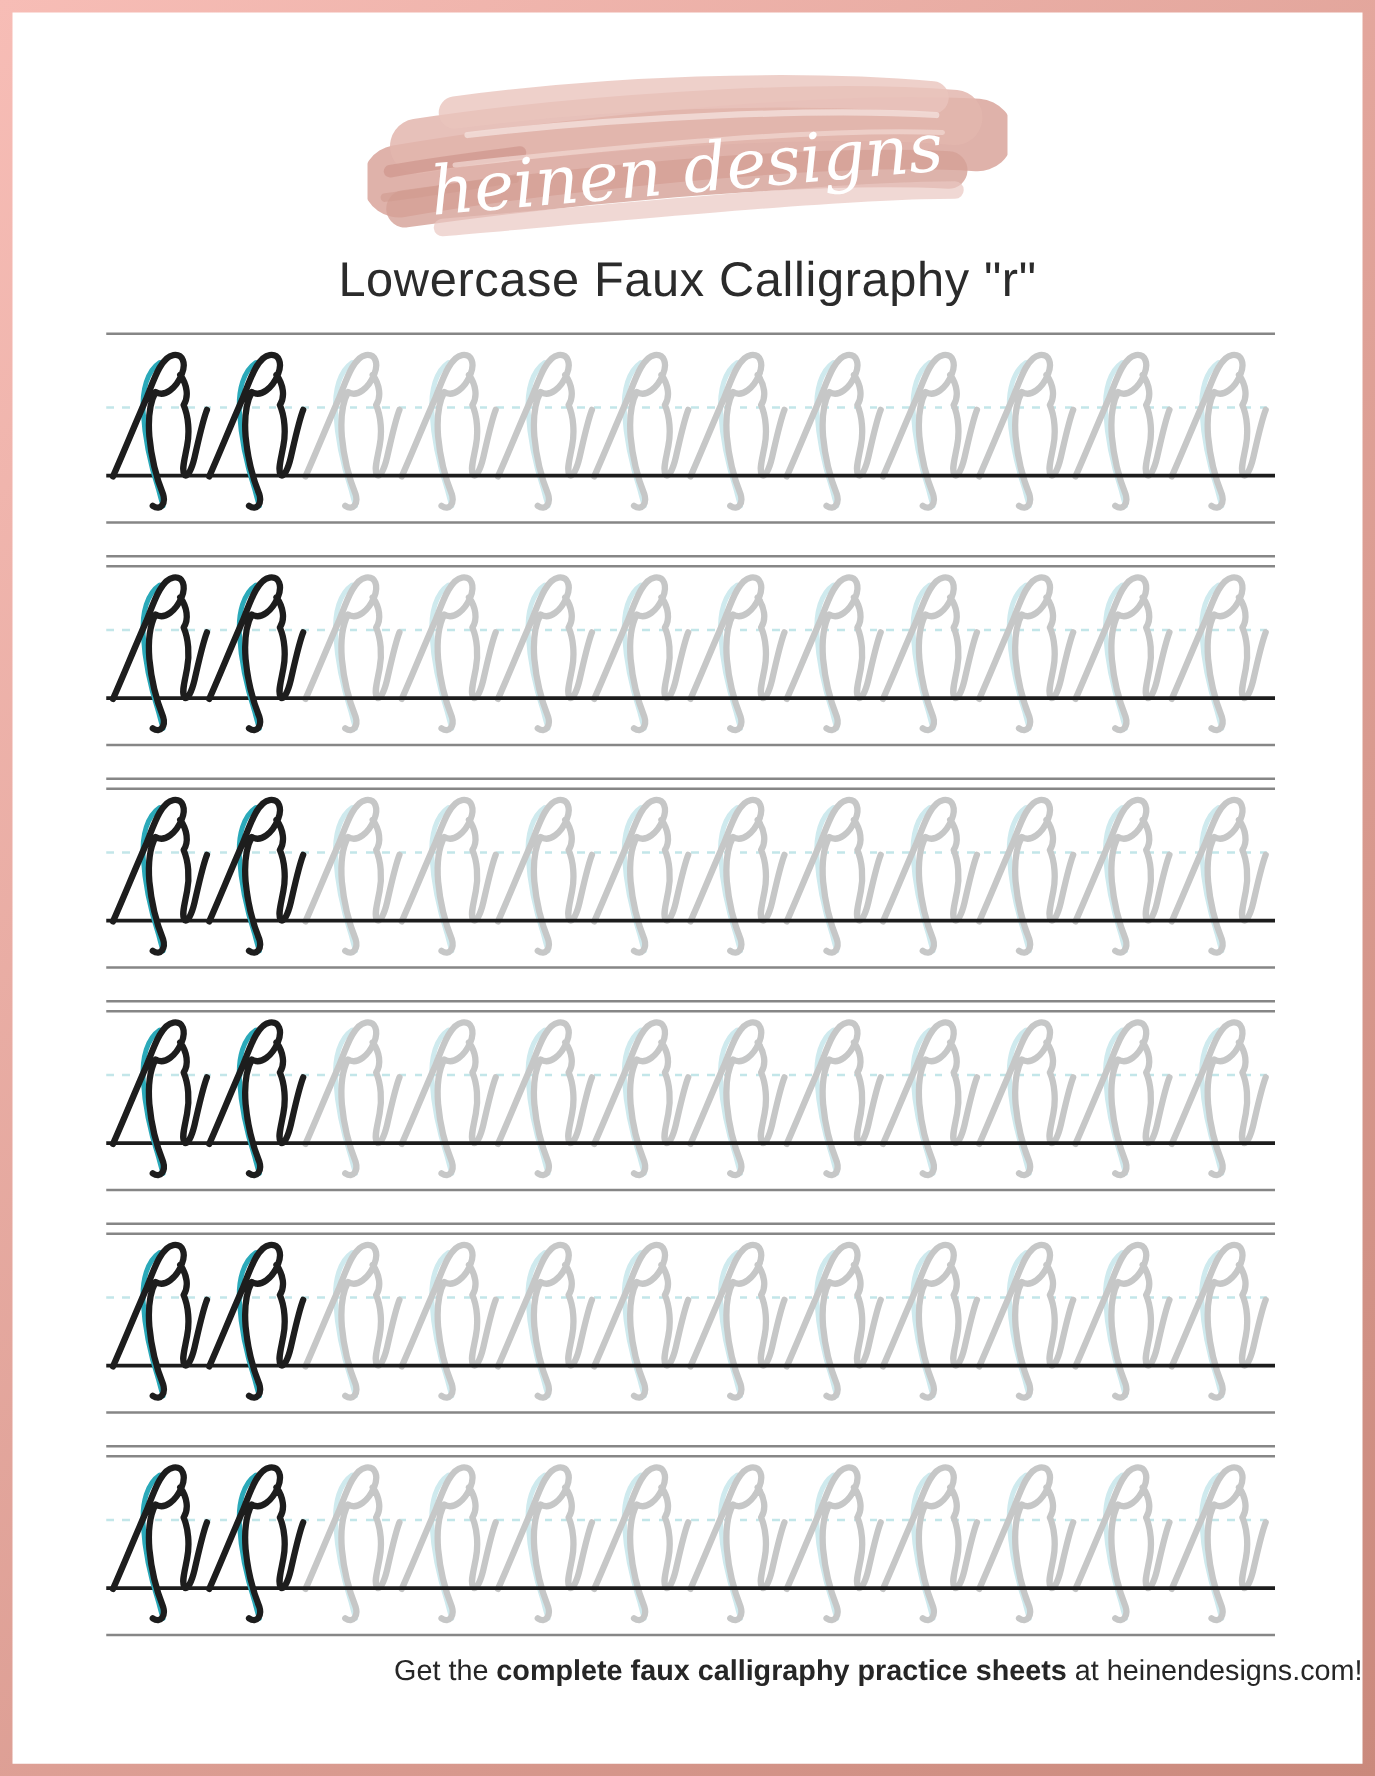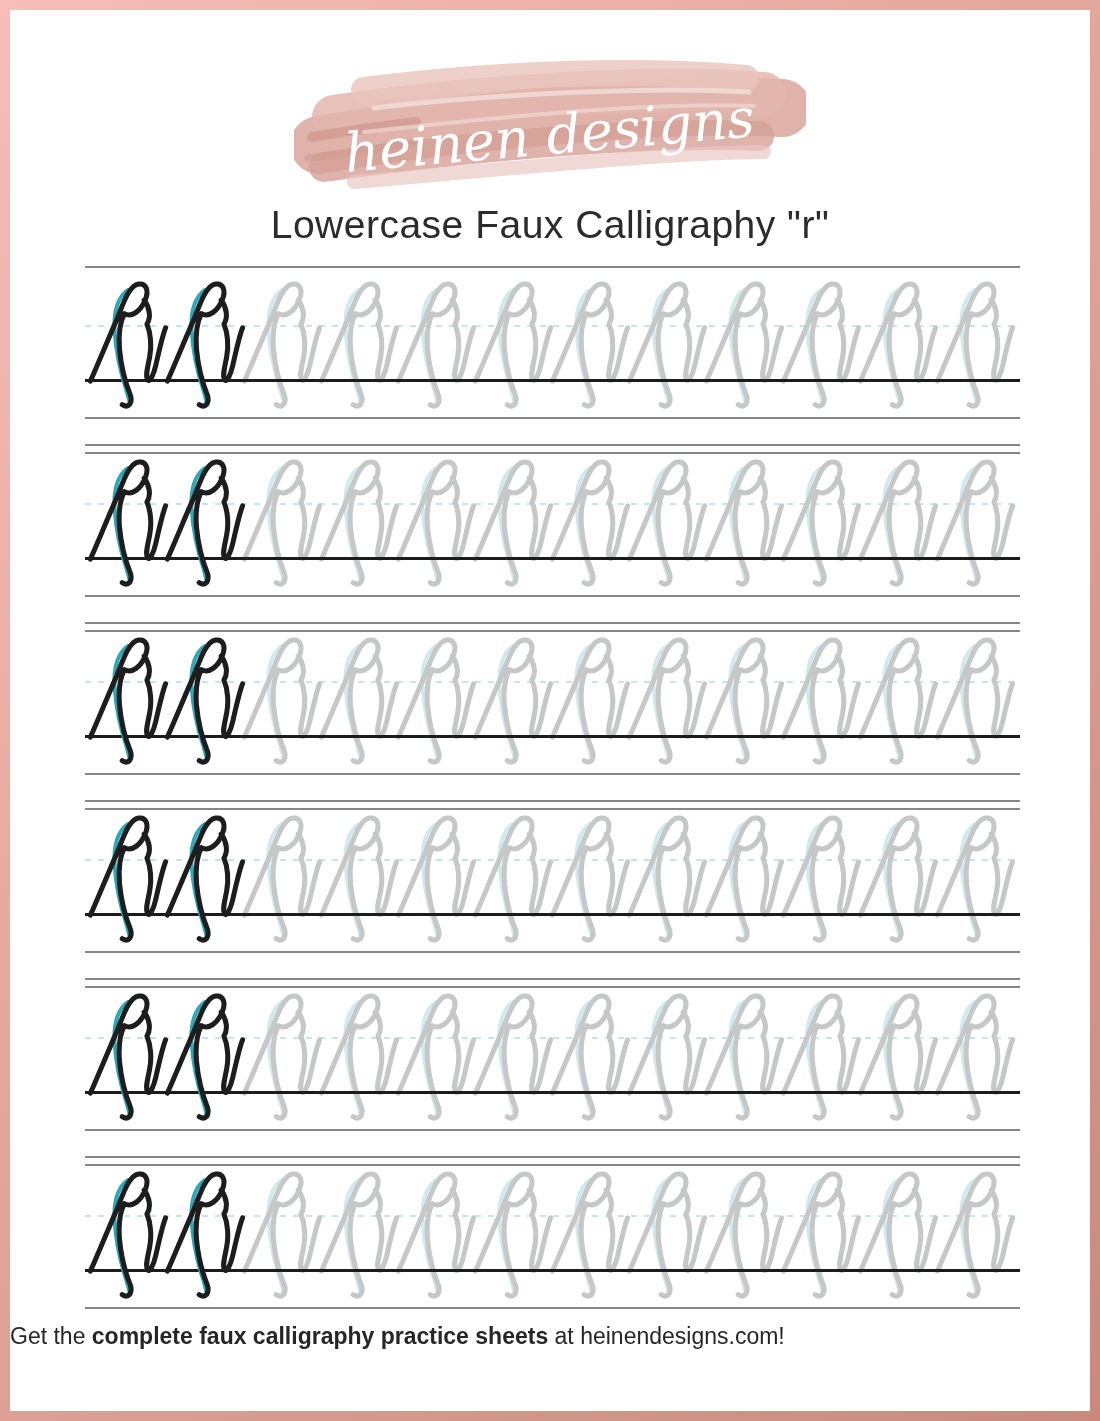--- a/index.html
+++ b/index.html
@@ -41,21 +41,21 @@
     position:absolute;top:59px;left:0;right:0;height:2px;z-index:0;
     background:repeating-linear-gradient(90deg, var(--c-mid,#c3e6e9) 0 6px, transparent 6px 13px);
   }
   .baseline{position:absolute;top:113px;left:0;right:0;height:3px;background:var(--c-base,#1c1c1c);z-index:2;}
   .letters{position:absolute;top:12px;left:2px;display:flex;}
   .glyph{width:88px;height:136px;margin-right:-11px;flex:none;position:relative;}
   .glyph.dark{z-index:3; --mc:var(--c-example,#1d1d1d); --ac:var(--c-example-accent,#2ba9b9);}
   .glyph.faded{z-index:1; --mc:var(--c-trace,#c6c7c7); --ac:var(--c-trace-accent,#cfeaee);}
   
   .footer{
-    text-align:left;margin-top:14px;font-size:23px;color:#262626;white-space:pre-wrap;
+    text-align:right;margin-top:14px;font-size:23px;color:#262626;white-space:pre-wrap;
   }
   .footer b{font-weight:bold;}
   .hidden-defs{position:absolute;width:0;height:0;overflow:hidden;}
 </style>
 </head>
 <body>
 
 <svg class="hidden-defs" xmlns="http://www.w3.org/2000/svg">
   <defs>
     <g id="glyph-r" fill="none" stroke-linecap="round" stroke-linejoin="round">

